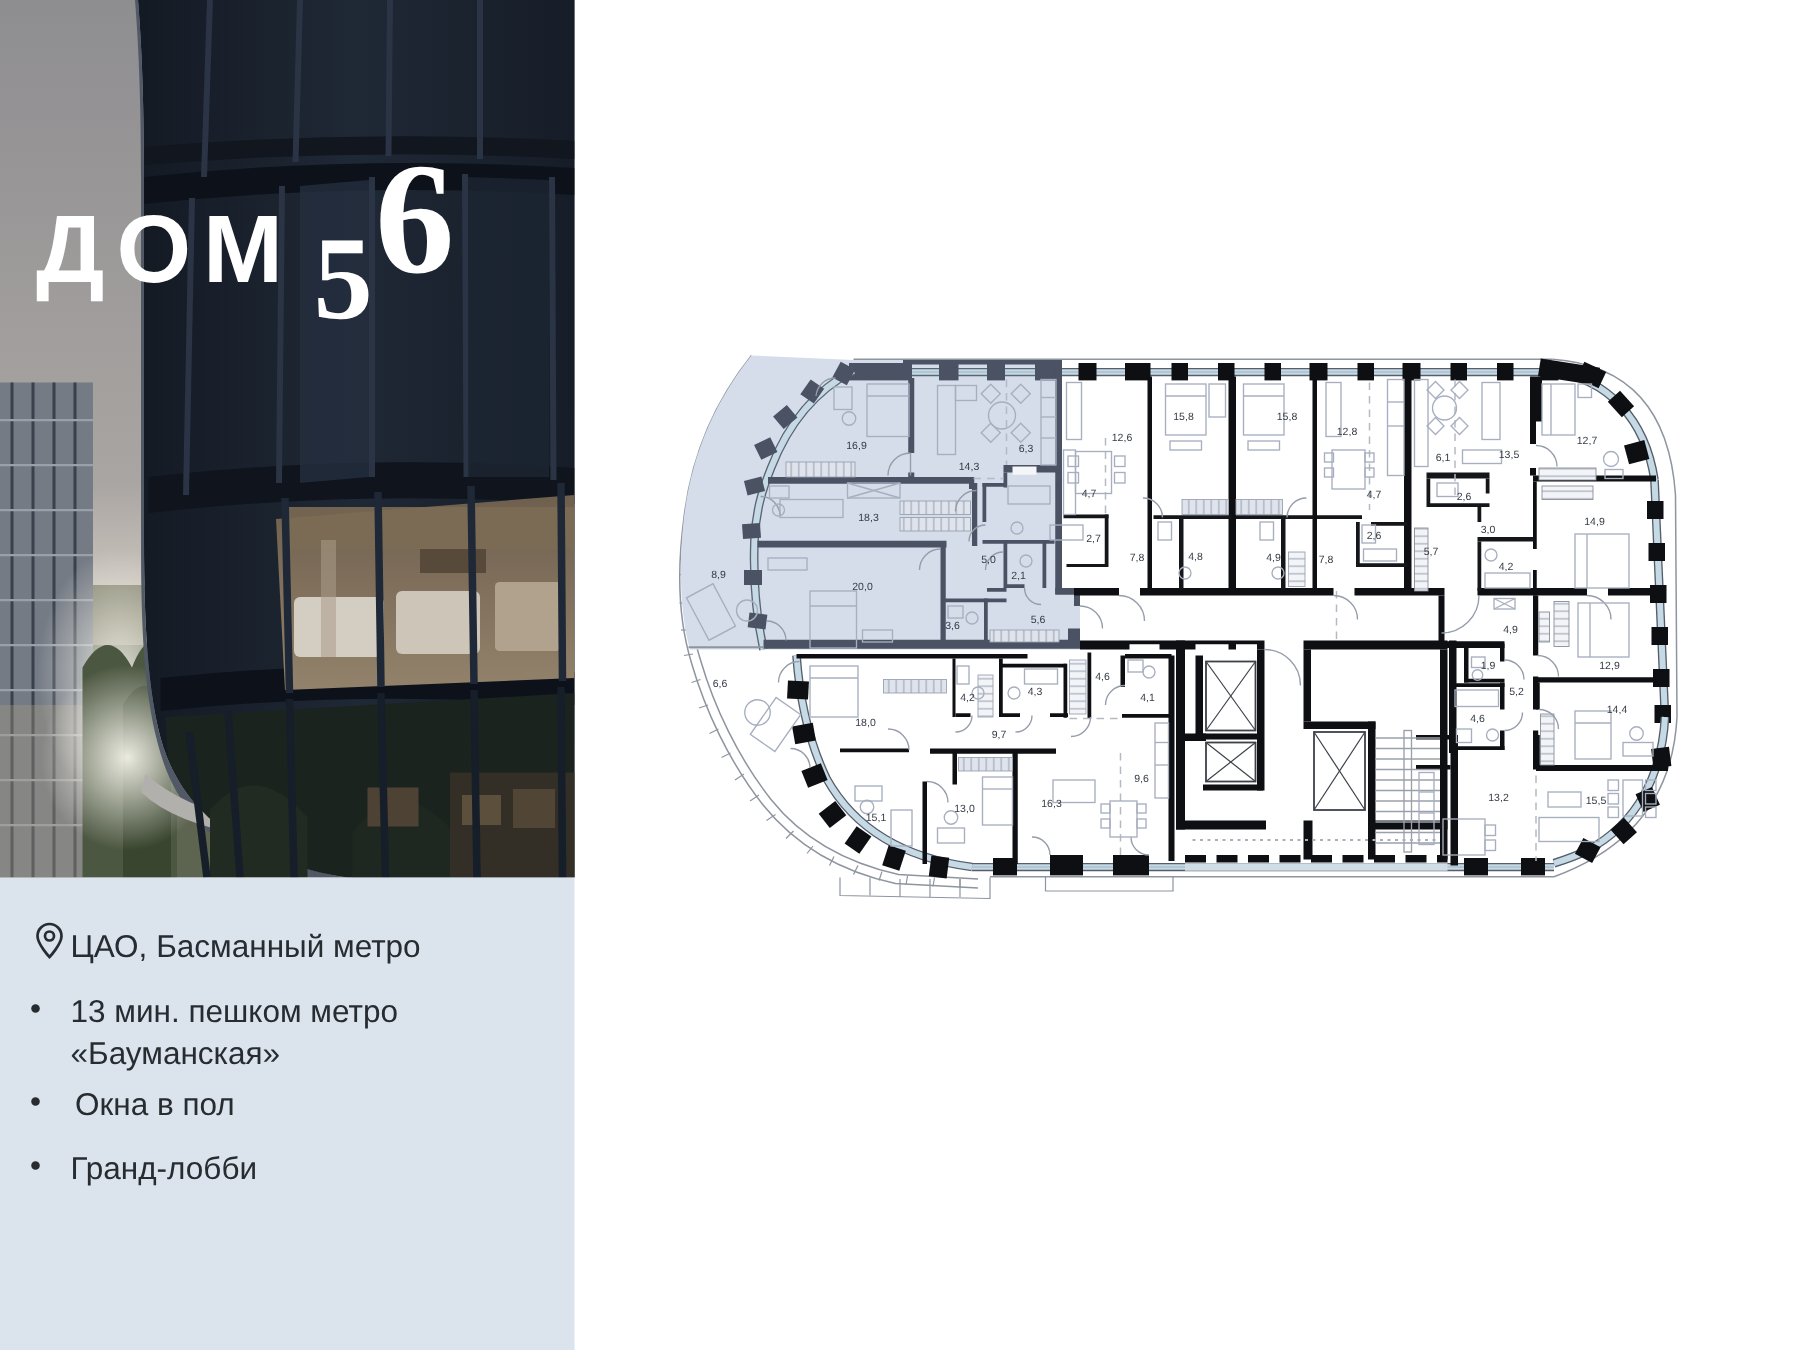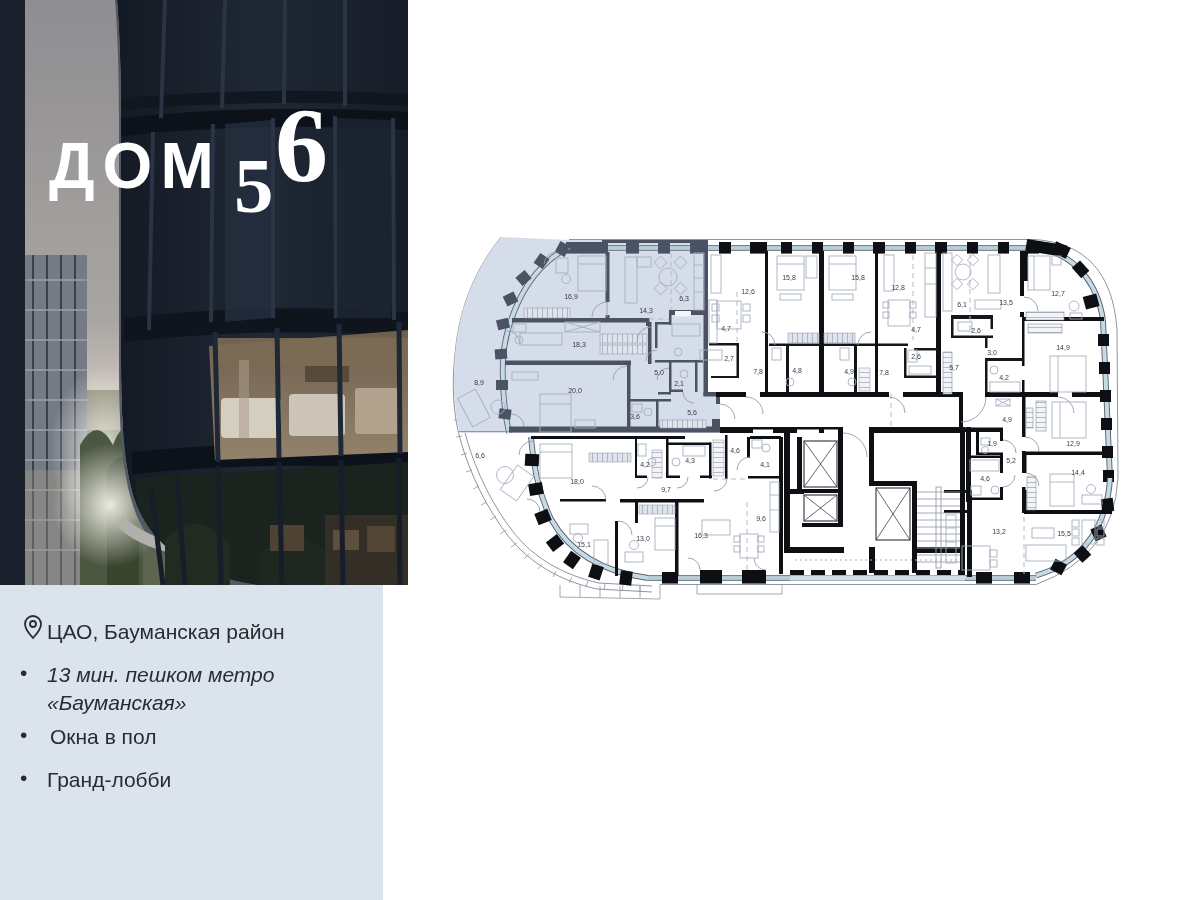--- a/index.html
+++ b/index.html
@@ -1,17 +1,17 @@
 <!DOCTYPE html>
 <html><head>
 <meta charset="utf-8">
 <style>
   html,body{margin:0;padding:0;width:1200px;height:900px;background:#fff;overflow:hidden;}
   body{font-family:"Liberation Sans", sans-serif;}
-  #photo{position:absolute;left:0;top:0;width:383px;height:585px;overflow:hidden;background:#1a212c;padding-left:25px;}
+  #photo{position:absolute;left:0;top:0;width:383px;height:585px;overflow:hidden;background:#1a212c;}
   #panel{position:absolute;left:0;top:585px;width:383px;height:315px;background:#dbe3ec;}
   #plan{position:absolute;left:0;top:0;width:1200px;height:900px;}
   .ptxt{color:#272c31;font-size:21px;line-height:1.35;}
 </style>
 </head>
 <body>
 
 <div id="photo">
 <svg width="383" height="585" viewBox="0 0 383 585">
   <defs>
@@ -138,24 +138,24 @@
 </div>
 
 <div id="panel">
 
   <div style="position:absolute;left:22px;top:29px;">
     <svg width="22" height="26" viewBox="0 0 22 26">
       <path d="M11,2 C6.6,2 3,5.6 3,10 C3,15.5 11,24 11,24 C11,24 19,15.5 19,10 C19,5.6 15.4,2 11,2 Z" fill="none" stroke="#272c31" stroke-width="1.8"></path>
       <circle cx="11" cy="10" r="3" fill="none" stroke="#272c31" stroke-width="1.8"></circle>
     </svg>
   </div>
-  <div class="ptxt" style="position:absolute;left:47px;top:33px;">ЦАО, Бауманская район</div>
+  <div class="ptxt" style="position:absolute;left:47px;top:33px;">ЦАО, Басманный метро</div>
 
   <div style="position:absolute;left:20px;top:76px;width:14px;color:#272c31;font-size:21px;">•</div>
-  <div class="ptxt" style="position:absolute;left:47px;top:76px;width:280px;font-style:italic;">13 мин. пешком метро «Бауманская»</div>
+  <div class="ptxt" style="position:absolute;left:47px;top:76px;width:280px;">13 мин. пешком метро «Бауманская»</div>
 
   <div style="position:absolute;left:20px;top:138px;width:14px;color:#272c31;font-size:21px;">•</div>
   <div class="ptxt" style="position:absolute;left:50px;top:138px;">Окна в пол</div>
 
   <div style="position:absolute;left:20px;top:181px;width:14px;color:#272c31;font-size:21px;">•</div>
   <div class="ptxt" style="position:absolute;left:47px;top:181px;text-align:right;">Гранд-лобби</div>
 </div>
 
 <svg id="plan" viewBox="0 0 1200 900">
 <defs>

